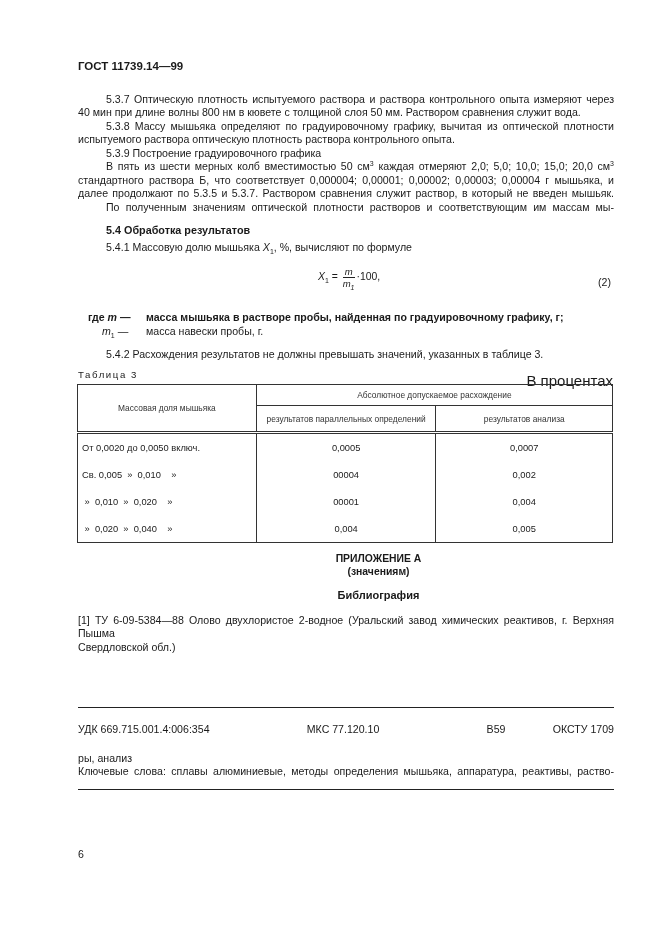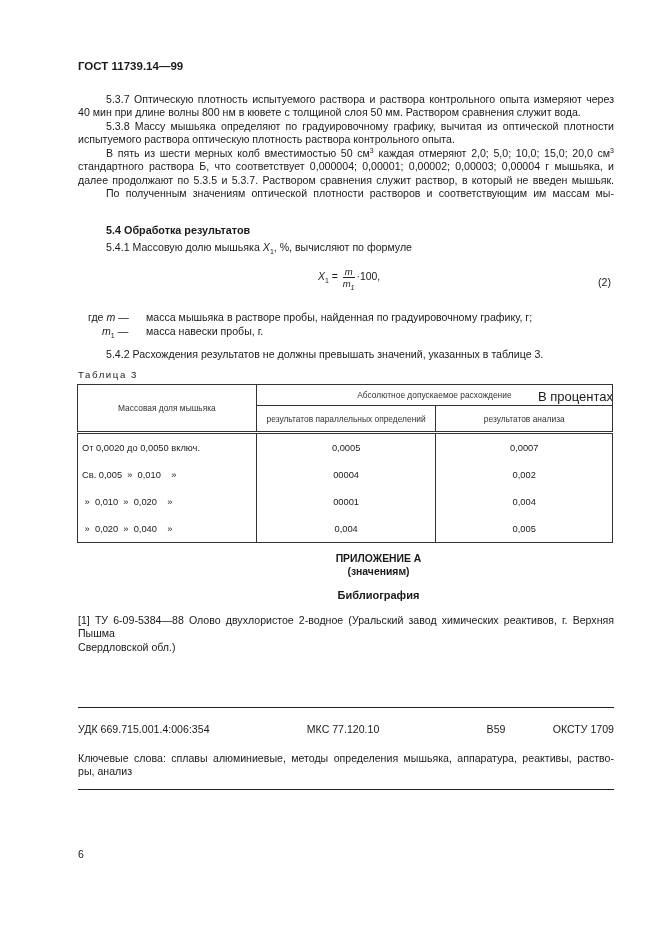--- a/index.html
+++ b/index.html
@@ -15,21 +15,21 @@
   sub { font-size:7px; line-height:0; vertical-align:-3px; }
   .section-title { left:106px; top:224px; font-weight:bold; font-size:10.8px; }
   .formula { left:318px; top:266px; font-size:10.4px; }
   .frac { display:inline-block; vertical-align:middle; text-align:center; margin:0 2px; }
   .frac .num { display:block; border-bottom:1px solid #222; padding:0 1px; line-height:11px; font-style:italic; font-size:9.5px; }
   .frac .den { display:block; line-height:11px; font-style:italic; font-size:9.5px; }
   .eq-num { left:598px; top:276px; }
   .where { left:88px; font-size:10.6px; }
   .where .sym { display:inline-block; width:58px; }
   .table-caption { left:78px; top:369px; letter-spacing:1.6px; font-size:9.6px; }
-  .table-unit { right:48px; top:389px; font-size:13px; }
+  .table-unit { right:48px; top:372px; font-size:15px; }
   table.t3 { position:absolute; left:77px; top:384px; width:536px; border-collapse:collapse; font-size:8.4px; }
   table.t3 td, table.t3 th { border:1px solid #333; font-weight:normal; padding:3px; }
   table.t3 th { color:#333; text-align:center; }
   .h1 { height:21px; }
   .h2 { height:27px; line-height:10px; }
   table.t3 thead tr:last-child th, table.t3 thead tr th[rowspan] { border-bottom:3px double #333; }
   table.t3 tbody td { border-top:none; border-bottom:none; height:21px; font-size:9.3px; }
   table.t3 tbody tr:last-child td { border-bottom:1px solid #333; }
   table.t3 tbody td.c1 { text-align:left; padding-left:4px; white-space:pre; }
   table.t3 tbody td.cn { text-align:center; }
@@ -47,38 +47,39 @@
   <span class="line indent justify-last">5.3.7 Оптическую плотность испытуемого раствора и раствора контрольного опыта измеряют через</span>
   <span class="line">40 мин при длине волны 800 нм в кювете с толщиной слоя 50 мм. Раствором сравнения служит вода.</span>
 </div>
 
 <div class="abs para" style="top:120px;">
   <span class="line indent justify-last">5.3.8 Массу мышьяка определяют по градуировочному графику, вычитая из оптической плотности</span>
   <span class="line">испытуемого раствора оптическую плотность раствора контрольного опыта.</span>
 </div>
 
 <div class="abs para" style="top:147px;">
+  <span class="line indent">5.3.9 Построение градуировочного графика</span>
   <span class="line indent justify-last"><span>В пять из шести мерных колб вместимостью 50 см</span><sup>3</sup><span> каждая отмеряют 2,0; 5,0; 10,0; 15,0; 20,0 см</span><sup>3</sup></span>
   <span class="line justify-last">стандартного раствора Б, что соответствует 0,000004; 0,00001; 0,00002; 0,00003; 0,00004 г мышьяка, и</span>
   <span class="line justify-last">далее продолжают по 5.3.5 и 5.3.7. Раствором сравнения служит раствор, в который не введен мышьяк.</span>
   <span class="line indent justify-last">По полученным значениям оптической плотности растворов и соответствующим им массам мы-</span>
 </div>
 
 <div class="abs section-title">5.4 Обработка результатов</div>
 
 <div class="abs para" style="top:241px;">
   <span class="line indent"><span>5.4.1 Массовую долю мышьяка </span><i>X</i><sub>1</sub><span>, %, вычисляют по формуле</span></span>
 </div>
 
 <div class="abs formula">
   <i>X</i><sub>1</sub><span> = </span><span class="frac"><span class="num">m</span><span class="den"><span>m</span><sub>1</sub></span></span><span>·100,</span>
 </div>
 <div class="abs eq-num">(2)</div>
 
-<div class="abs where" style="top:311px;">
+<div class="abs where" style="top:311px;font-weight:bold;">
   <span class="sym"><span>где </span><i>m</i><span> — </span></span><span>масса мышьяка в растворе пробы, найденная по градуировочному графику, г;</span>
 </div>
 <div class="abs where" style="top:325px; left:102px;">
   <span class="sym" style="width:44px;"><i>m</i><sub>1</sub><span> — </span></span><span>масса навески пробы, г.</span>
 </div>
 
 <div class="abs para" style="top:348px;">
   <span class="line indent">5.4.2 Расхождения результатов не должны превышать значений, указанных в таблице 3.</span>
 </div>
 
@@ -135,18 +136,18 @@
 </div>
 
 <div class="abs rule" style="top:707px;"></div>
 <div class="abs footer-row">
   <span>УДК 669.715.001.4:006:354</span>
   <span style="margin-left:50px;">МКС 77.120.10</span>
   <span style="margin-left:60px;">В59</span>
   <span>ОКСТУ 1709</span>
 </div>
 <div class="abs para" style="top:752px;">
+  <span class="line">ры, анализ</span>
   <span class="line justify-last">Ключевые слова: сплавы алюминиевые, методы определения мышьяка, аппаратура, реактивы, раство-</span>
-  <span class="line">ры, анализ</span>
 </div>
 <div class="abs rule" style="top:789px;"></div>
 
 <div class="abs page-num">6</div>
 
 </body></html>

